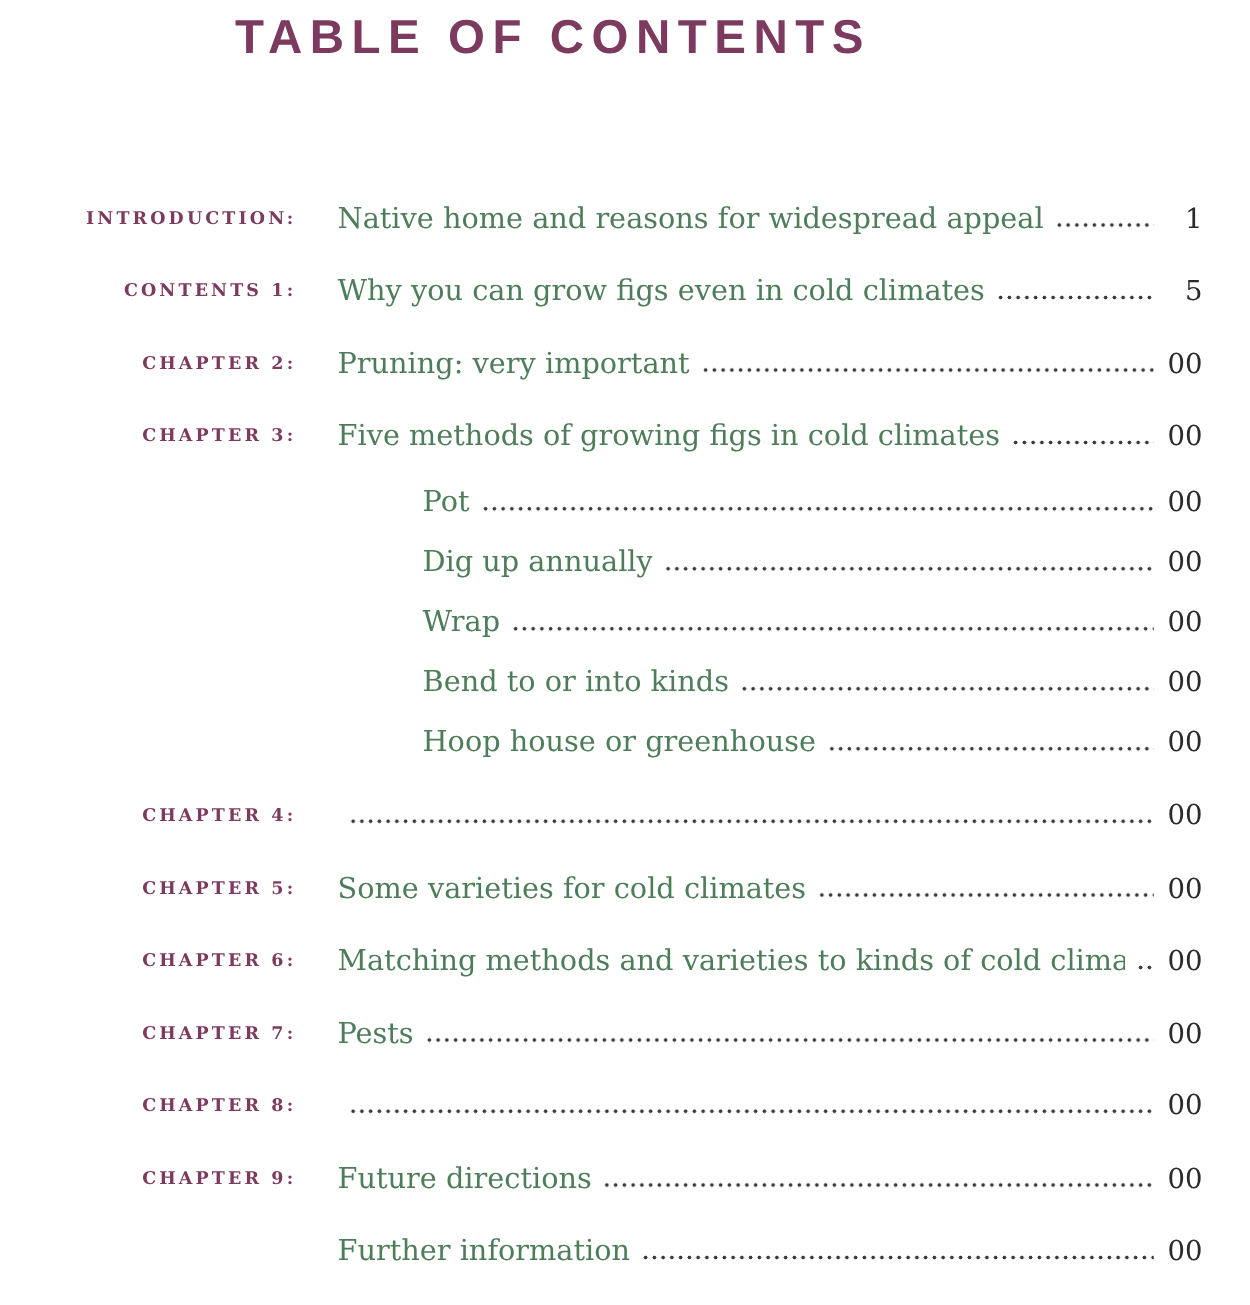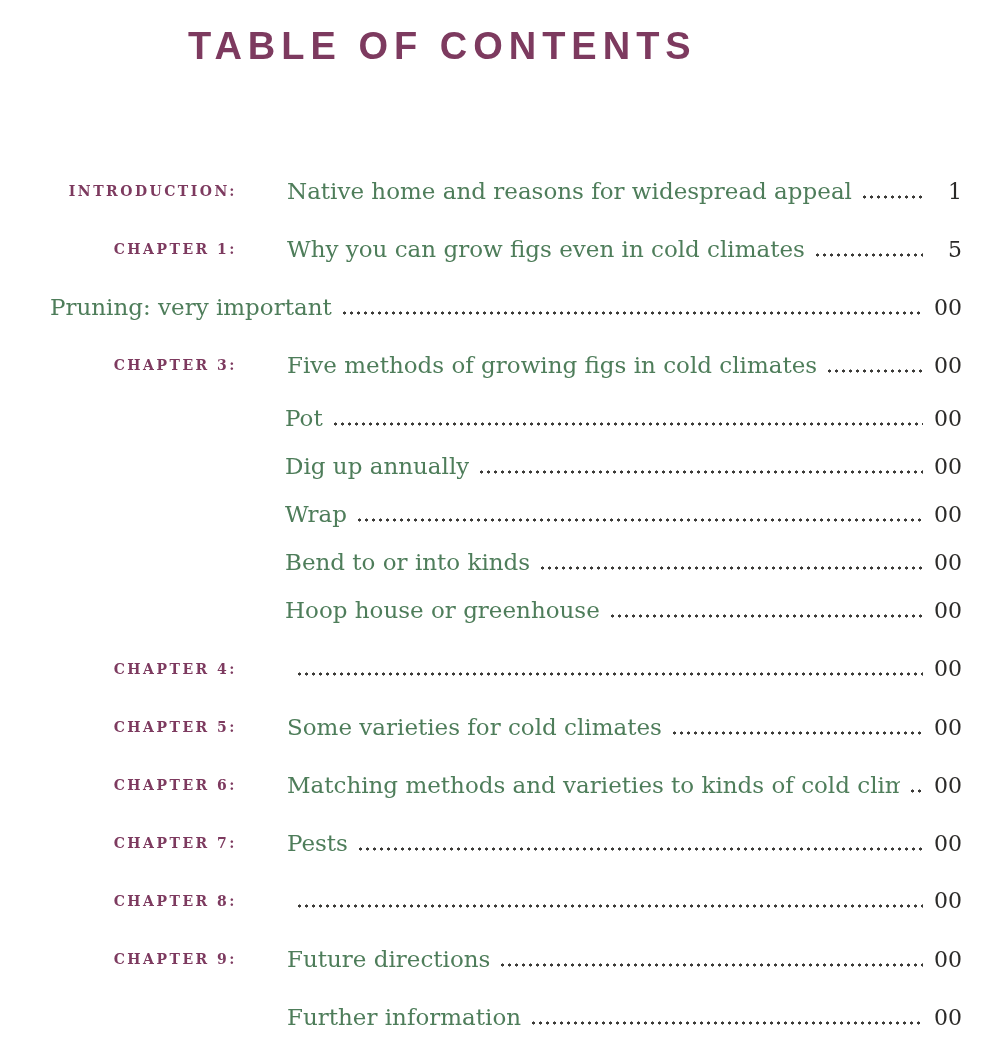--- a/index.html
+++ b/index.html
@@ -15,21 +15,21 @@
     background: var(--bg);
   }
   body {
     height: 1044px;
     overflow: hidden;
     font-family: "DejaVu Serif", serif;
   }
   .page {
     width: 1000px;
     height: 1044px;
-    padding-top: 26px;
+    padding-top: 10px;
     background: var(--bg);
   }
   .page-title {
     margin-left: 188px;
     font-family: "Liberation Sans", sans-serif;
     font-size: 38px;
     line-height: 40px;
     font-weight: 700;
     letter-spacing: 6px;
     color: var(--heading);
@@ -55,24 +55,24 @@
     font-size: 14px;
     line-height: 30px;
     letter-spacing: 2.5px;
     color: var(--heading);
     white-space: nowrap;
   }
   .entry {
     flex: 1;
     display: flex;
     align-items: baseline;
-    margin-left: 50px;
+    margin-left: 33px;
     min-width: 0;
   }
-  .row.sub .entry { margin-left: 48px; }
+  .row.sub .entry { margin-left: 101px; }
   .etitle {
     font-family: "DejaVu Serif", serif;
     font-size: 23px;
     line-height: 30px;
     color: var(--entry);
     white-space: nowrap;
     flex: 0 1 auto;
     overflow: hidden;
   }
   .leader {
@@ -105,29 +105,30 @@
   <div class="row main">
     <div class="label">INTRODUCTION:</div>
     <div class="entry">
       <span class="etitle">Native home and reasons for widespread appeal</span>
       <span class="leader"></span>
       <span class="num">1</span>
     </div>
   </div>
 
   <div class="row main">
-    <div class="label">CHAPTER 1:</div>
+    <div class="label">CONTENTS 1:</div>
     <div class="entry">
       <span class="etitle">Why you can grow figs even in cold climates</span>
       <span class="leader"></span>
       <span class="num">5</span>
     </div>
   </div>
 
   <div class="row main">
+    <div class="label">CHAPTER 2:</div>
     <div class="entry">
       <span class="etitle">Pruning: very important</span>
       <span class="leader"></span>
       <span class="num">00</span>
     </div>
   </div>
 
   <div class="row main">
     <div class="label">CHAPTER 3:</div>
     <div class="entry">

